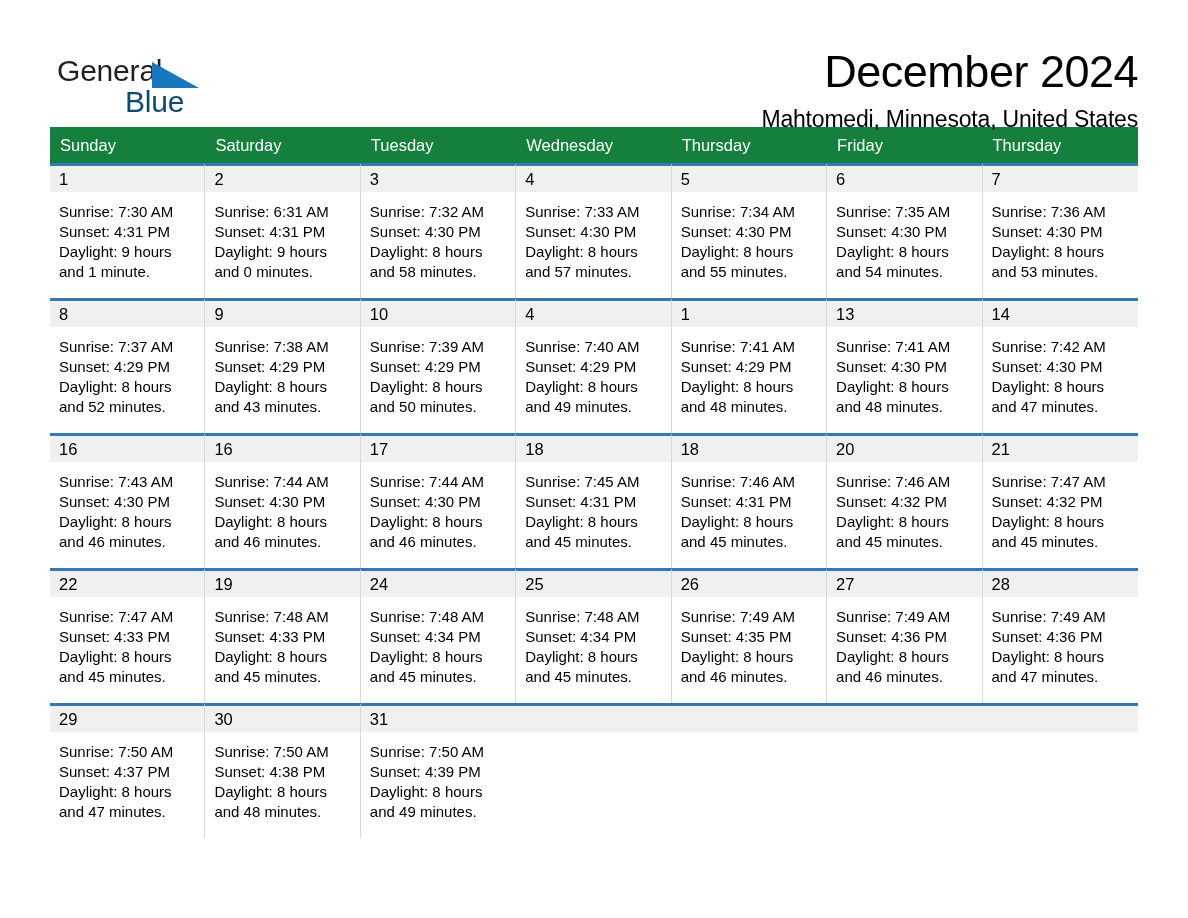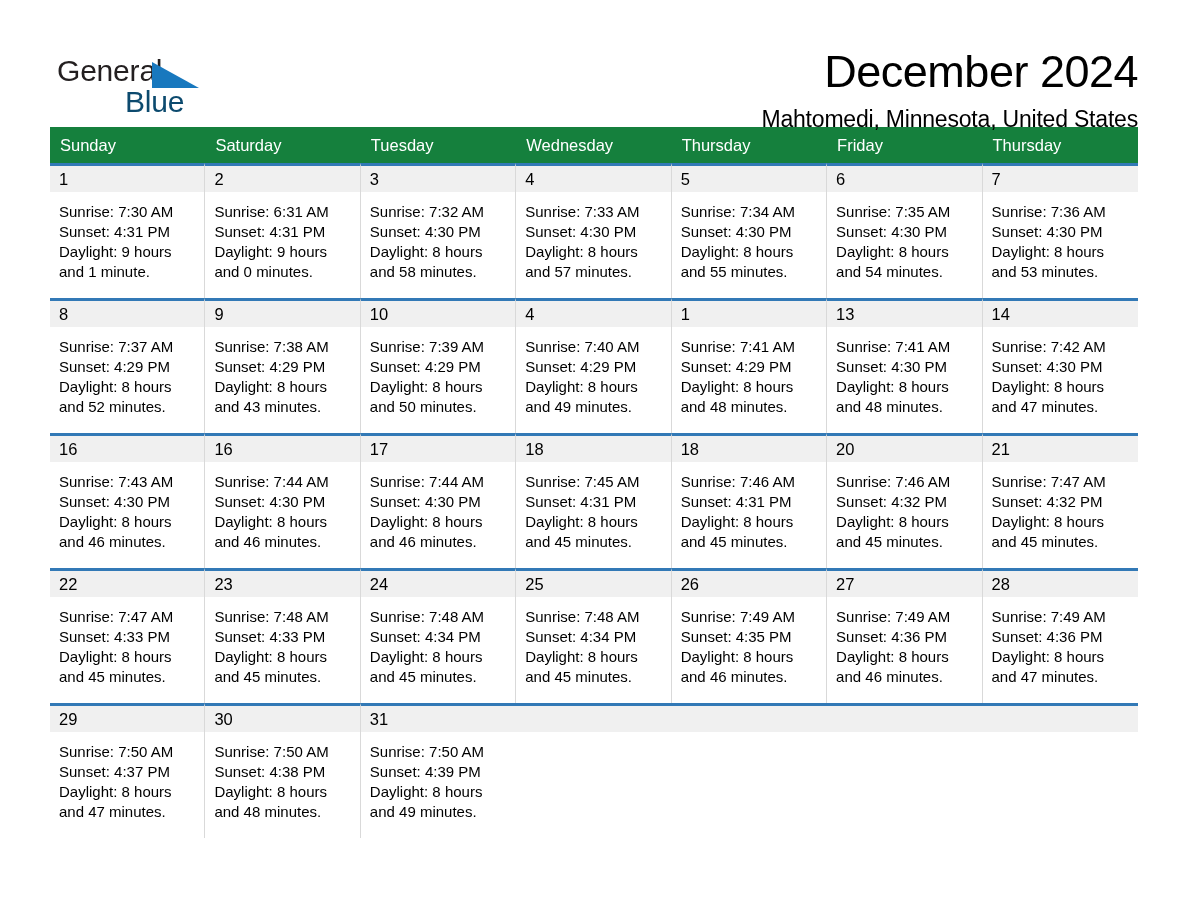--- a/index.html
+++ b/index.html
@@ -435,21 +435,21 @@
           <div class="cell-body">
             <div class="cell-line">Sunrise: 7:47 AM</div>
             <div class="cell-line">Sunset: 4:33 PM</div>
             <div class="cell-line">Daylight: 8 hours</div>
             <div class="cell-line">and 45 minutes.</div>
           </div>
         </div>
           </td>
         <td>
             <div class="cell has-content">
-          <div class="daynum-band"><span class="daynum">23</span></div>
+          <div class="daynum-band"><span class="daynum">19</span></div>
           <div class="cell-body">
             <div class="cell-line">Sunrise: 7:48 AM</div>
             <div class="cell-line">Sunset: 4:33 PM</div>
             <div class="cell-line">Daylight: 8 hours</div>
             <div class="cell-line">and 45 minutes.</div>
           </div>
         </div>
           </td>
         <td>
             <div class="cell has-content">

